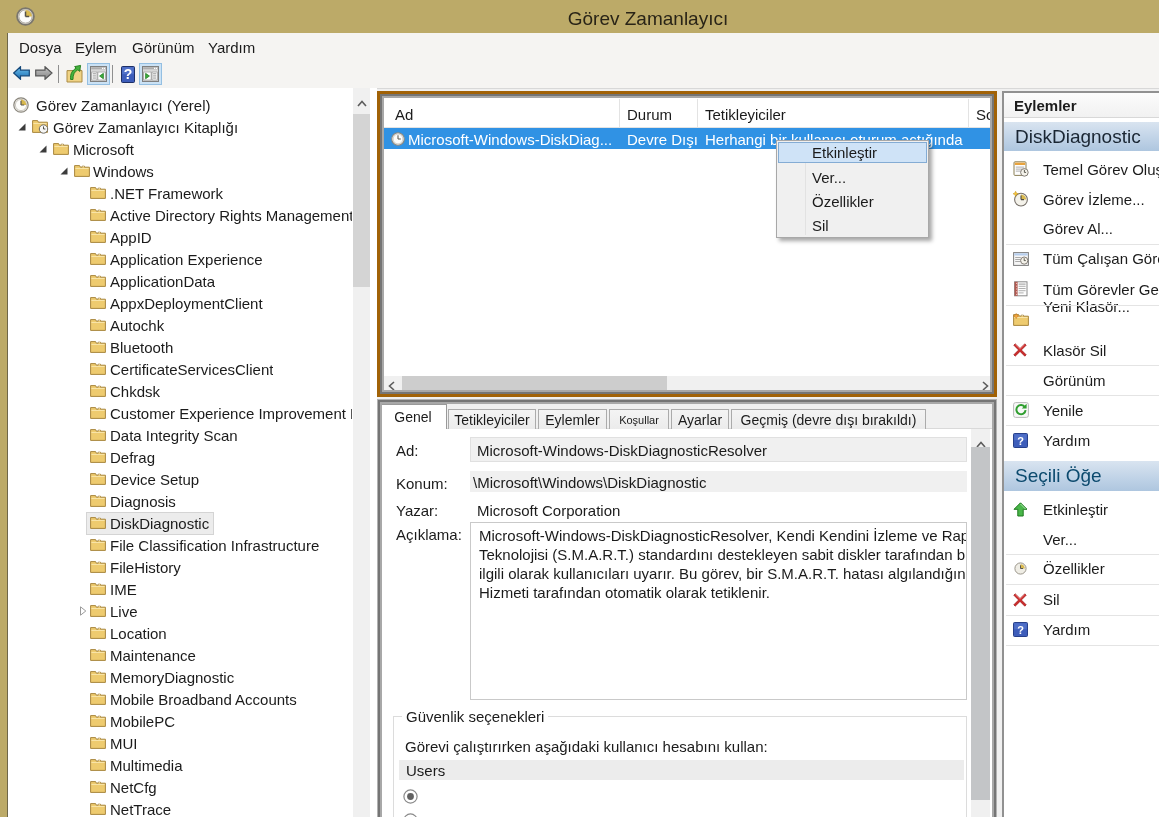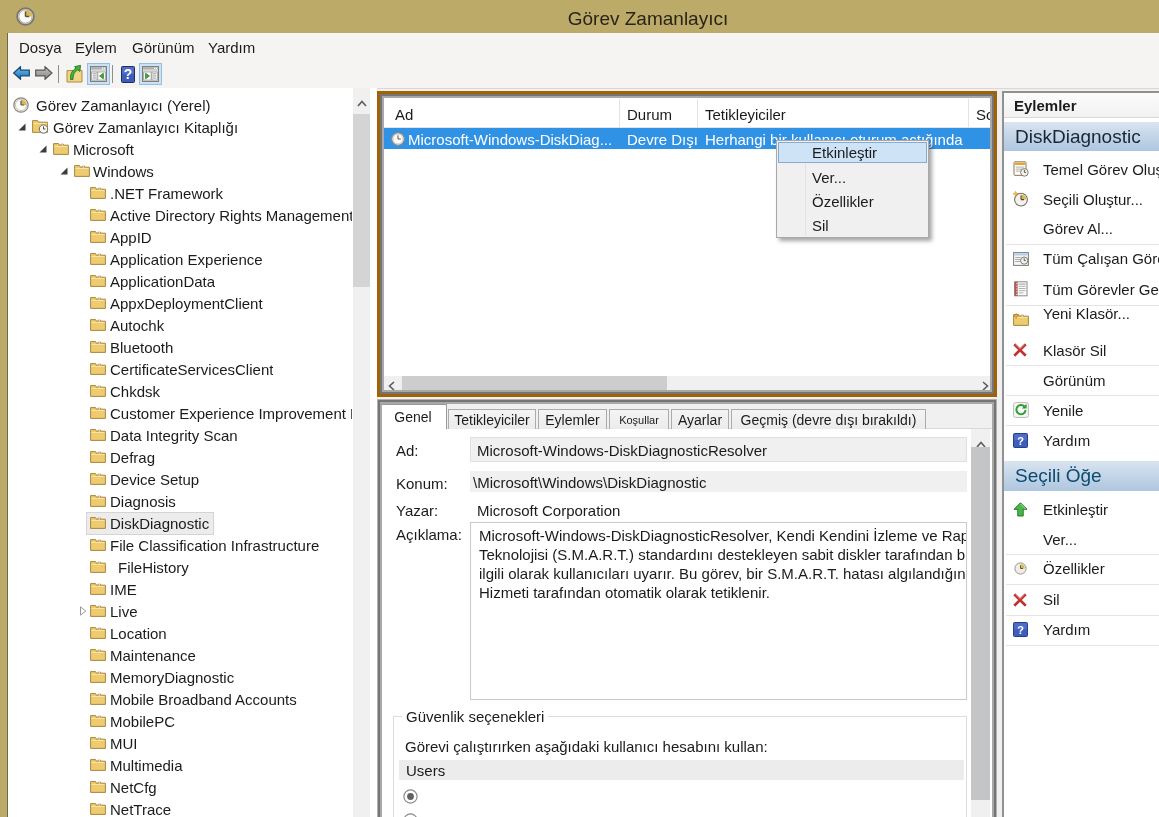--- a/index.html
+++ b/index.html
@@ -223,21 +223,21 @@
 <path d="M0.6 12.4 L0.6 1.6 L5.6 1.6 L6.4 3.2 L8.2 3.2 L8.2 2.2 L10.4 2.2 L10.4 3.2 L15.4 3.2 L15.4 12.4 Z" fill="#eecb6f" stroke="#a8873f" stroke-width="1"></path>
 <path d="M1.4 4.0 L14.6 4.0 L14.6 4.9 L1.4 4.9 Z" fill="#f9e7ae"></path>
 <path d="M8.6 2.6 L10.0 2.6 L10.0 3.0 L8.6 3.0 Z" fill="#ffffff"></path>
 </svg>
 <div class="a vc nw" style="left:110px;top:536px;height:18px;max-width:242px;overflow:hidden;">File Classification Infrastructure</div>
 <svg class="a" style="left:90px;top:560px" width="16" height="13" viewBox="0 0 16 13">
 <path d="M0.6 12.4 L0.6 1.6 L5.6 1.6 L6.4 3.2 L8.2 3.2 L8.2 2.2 L10.4 2.2 L10.4 3.2 L15.4 3.2 L15.4 12.4 Z" fill="#eecb6f" stroke="#a8873f" stroke-width="1"></path>
 <path d="M1.4 4.0 L14.6 4.0 L14.6 4.9 L1.4 4.9 Z" fill="#f9e7ae"></path>
 <path d="M8.6 2.6 L10.0 2.6 L10.0 3.0 L8.6 3.0 Z" fill="#ffffff"></path>
 </svg>
-<div class="a vc nw" style="left:110px;top:558px;height:18px;max-width:242px;overflow:hidden;margin-left:8px;">FileHistory</div>
+<div class="a vc nw" style="left:110px;top:558px;height:18px;max-width:242px;overflow:hidden;">FileHistory</div>
 <svg class="a" style="left:90px;top:582px" width="16" height="13" viewBox="0 0 16 13">
 <path d="M0.6 12.4 L0.6 1.6 L5.6 1.6 L6.4 3.2 L8.2 3.2 L8.2 2.2 L10.4 2.2 L10.4 3.2 L15.4 3.2 L15.4 12.4 Z" fill="#eecb6f" stroke="#a8873f" stroke-width="1"></path>
 <path d="M1.4 4.0 L14.6 4.0 L14.6 4.9 L1.4 4.9 Z" fill="#f9e7ae"></path>
 <path d="M8.6 2.6 L10.0 2.6 L10.0 3.0 L8.6 3.0 Z" fill="#ffffff"></path>
 </svg>
 <div class="a vc nw" style="left:110px;top:580px;height:18px;max-width:242px;overflow:hidden;">IME</div>
 <svg class="a" style="left:78px;top:606px" width="10" height="10" viewBox="0 0 10 10">
 <path d="M2.5 0.8 L7.8 5 L2.5 9.2 Z" fill="#ffffff" stroke="#9a9a9a" stroke-width="1"></path>
   </svg>
 <svg class="a" style="left:90px;top:604px" width="16" height="13" viewBox="0 0 16 13">
@@ -400,21 +400,21 @@
 <circle cx="11.4" cy="11.4" r="3.8" fill="#f4f2ea" stroke="#77716a" stroke-width="0.9"></circle>
 <path d="M11.4 11.4 L11.4 8.9 M11.4 11.4 L13.1 11.4" stroke="#4c4a42" stroke-width="0.9"></path>
 </svg>
 <div class="a vc nw" style="left:1043px;top:160px;height:18px;">Temel Görev Oluştur...</div>
 <svg class="a" style="left:1013px;top:191px" width="16" height="16" viewBox="0 0 16 16">
 <circle cx="8" cy="8.6" r="6.4" fill="#f4f2ea" stroke="#77716a" stroke-width="1.1"></circle>
 <path d="M8 8.6 L8 3.4 A5.2 5.2 0 0 1 13.2 8.6 Z" fill="#d8b84e"></path>
 <path d="M8 8.6 L8 4.4 M8 8.6 L11 8.6" stroke="#4c4a42" stroke-width="1.1"></path>
 <path d="M2.6 0.2 L3.4 2.0 L5.2 2.8 L3.4 3.6 L2.6 5.4 L1.8 3.6 L0 2.8 L1.8 2.0 Z" fill="#f7c63c" stroke="#c2931a" stroke-width="0.5"></path>
 </svg>
-<div class="a vc nw" style="left:1043px;top:190px;height:18px;">Seçili Oluştur...</div>
+<div class="a vc nw" style="left:1043px;top:190px;height:18px;">Görev İzleme...</div>
 <div class="a vc nw" style="left:1043px;top:219.5px;height:18px;">Görev Al...</div>
 <svg class="a" style="left:1013px;top:250.5px" width="16" height="16" viewBox="0 0 16 16">
 <rect x="0.6" y="1.6" width="14.8" height="12.8" fill="#f6f6f6" stroke="#7d7d7d" stroke-width="1"></rect>
 <rect x="1.3" y="2.3" width="13.4" height="2.2" fill="#b5cded"></rect>
 <rect x="2.2" y="6" width="5.6" height="1" fill="#a9a9a9"></rect>
     <rect x="2.2" y="8" width="5.6" height="1" fill="#a9a9a9"></rect>
     <rect x="2.2" y="10" width="5.6" height="1" fill="#a9a9a9"></rect>
 <circle cx="11.2" cy="9.6" r="3.6" fill="#f4f2ea" stroke="#77716a" stroke-width="0.9"></circle>
 <path d="M11.2 9.6 L11.2 7.2 M11.2 9.6 L12.8 9.6" stroke="#4c4a42" stroke-width="0.9"></path>
 </svg>
@@ -429,21 +429,21 @@
     <rect x="5.6" y="9.2" width="7" height="1" fill="#b0b0b0"></rect>
 <rect x="5.6" y="11.4" width="5" height="1" fill="#b0b0b0"></rect>
 </svg>
 <div class="a vc nw" style="left:1043px;top:280px;height:18px;">Tüm Görevler Geçmişini Devre Dışı</div>
 <svg class="a" style="left:1013px;top:312.5px" width="16" height="13" viewBox="0 0 16 13">
 <path d="M0.6 12.4 L0.6 1.6 L5.6 1.6 L6.4 3.2 L8.2 3.2 L8.2 2.2 L10.4 2.2 L10.4 3.2 L15.4 3.2 L15.4 12.4 Z" fill="#eecb6f" stroke="#a8873f" stroke-width="1"></path>
 <path d="M1.4 4.0 L14.6 4.0 L14.6 4.9 L1.4 4.9 Z" fill="#f9e7ae"></path>
 <path d="M8.6 2.6 L10.0 2.6 L10.0 3.0 L8.6 3.0 Z" fill="#ffffff"></path>
 <path d="M3.2 0.4 L4.0 2.2 L5.8 3.0 L4.0 3.8 L3.2 5.6 L2.4 3.8 L0.6 3.0 L2.4 2.2 Z" fill="#f7a63c" stroke="#c2731a" stroke-width="0.5"></path>
   </svg>
-<div class="a vc nw" style="left:1043px;top:304px;height:18px;">Yeni Klasör...</div>
+<div class="a vc nw" style="left:1043px;top:297px;height:18px;">Yeni Klasör...</div>
 <svg class="a" style="left:1013px;top:343px" width="14" height="14" viewBox="0 0 14 14">
 <path d="M2.2 0.8 L7 5.6 L11.8 0.8 L13.2 2.2 L8.4 7 L13.2 11.8 L11.8 13.2 L7 8.4 L2.2 13.2 L0.8 11.8 L5.6 7 L0.8 2.2 Z" fill="#cf2b2b" stroke="#9c1818" stroke-width="0.7"></path>
 <path d="M2.3 1.5 L7 6.2 L11.7 1.5" fill="none" stroke="#ea8080" stroke-width="0.8"></path>
 </svg>
 <div class="a vc nw" style="left:1043px;top:341px;height:18px;">Klasör Sil</div>
 <div class="a vc nw" style="left:1043px;top:371px;height:18px;">Görünüm</div>
 <svg class="a" style="left:1013px;top:402px" width="16" height="16" viewBox="0 0 16 16">
 <rect x="0.6" y="0.6" width="14.8" height="14.8" rx="2" fill="#f8f8f8" stroke="#b9b9b9" stroke-width="1"></rect>
 <path d="M11.9 5.2 A4.6 4.6 0 1 0 12.6 8.2" fill="none" stroke="#2f9e2f" stroke-width="2"></path>
 <path d="M13.6 1.8 L13.6 6.6 L8.8 6.6 Z" fill="#2f9e2f"></path>

